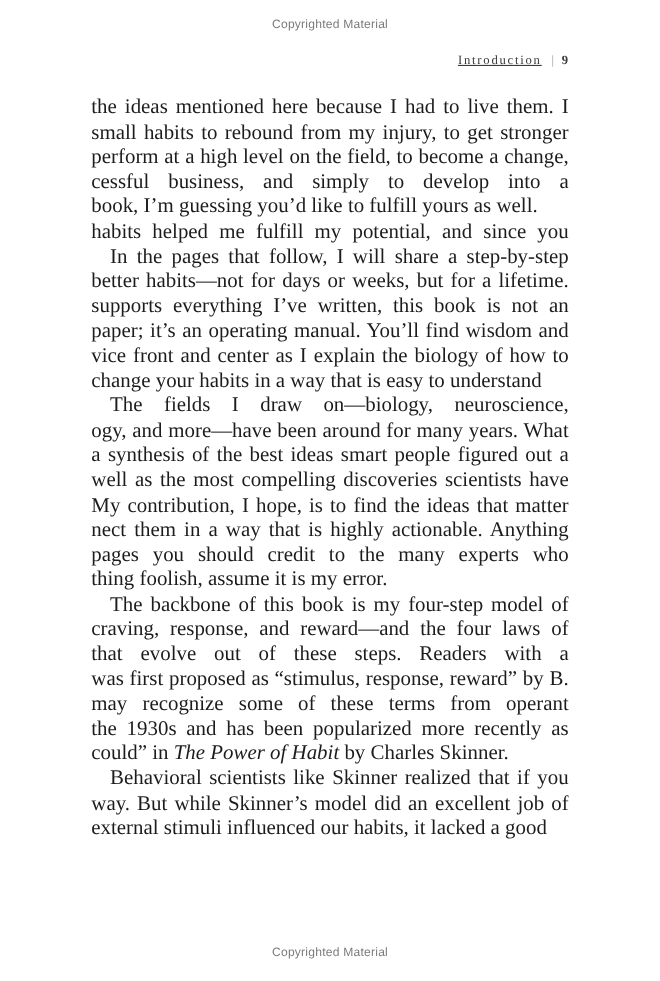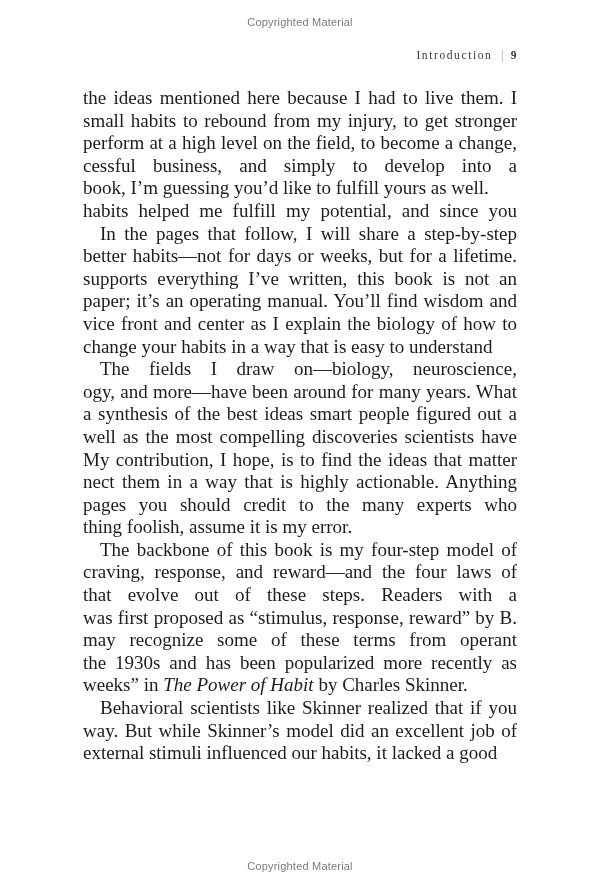--- a/index.html
+++ b/index.html
@@ -27,20 +27,21 @@
     top: 49px;
     left: 83px;
     width: 434px;
     text-align: right;
     font-family: "Liberation Serif", serif;
     font-size: 11.5px;
     color: #3a3a3a;
   }
   .page-header .section {
     letter-spacing: 1.6px;
+    text-decoration: underline;
   }
   .page-header .sep {
     color: #9a9a9a;
     padding: 0 7px 0 9px;
   }
   .page-header .pagenum {
     font-weight: bold;
     letter-spacing: 0.5px;
   }
   .page-body {
@@ -104,21 +105,21 @@
       <div class="line">pages you should credit to the many experts who preceded me. Any-</div>
       <div class="line last">thing foolish, assume it is my error.</div>
     </div>
     <div class="paragraph indent">
       <div class="line">The backbone of this book is my four-step model of habits—cue,</div>
       <div class="line">craving, response, and reward—and the four laws of behavior change</div>
       <div class="line">that evolve out of these steps. Readers with a psychology background</div>
       <div class="line">was first proposed as “stimulus, response, reward” by B. F. Skinner in</div>
       <div class="line">may recognize some of these terms from operant conditioning, which</div>
       <div class="line">the 1930s and has been popularized more recently as “cue, routine,</div>
-      <div class="line last"><span>weeks” in </span><span class="italic">The Power of Habit</span><span> by Charles Skinner.</span></div>
+      <div class="line last"><span>could” in </span><span class="italic">The Power of Habit</span><span> by Charles Skinner.</span></div>
     </div>
     <div class="paragraph indent">
       <div class="line">Behavioral scientists like Skinner realized that if you offered the</div>
       <div class="line">way. But while Skinner’s model did an excellent job of explaining how</div>
       <div class="line last">external stimuli influenced our habits, it lacked a good explanation</div>
     </div>
   </div>
 
 <div class="watermark bottom">Copyrighted Material</div>
 

